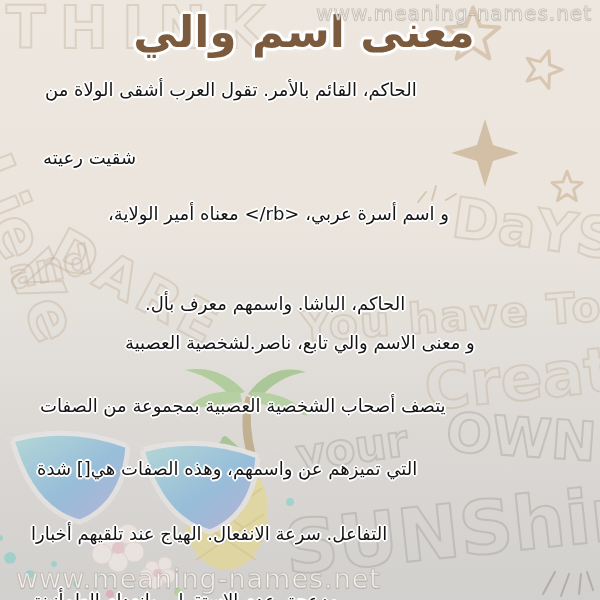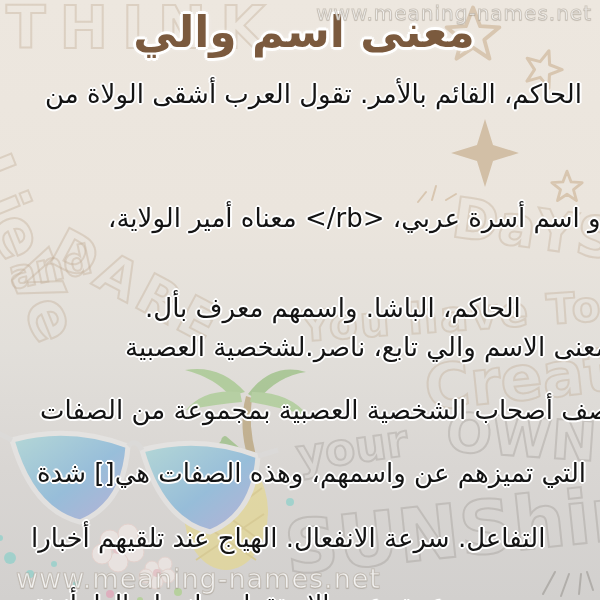--- a/index.html
+++ b/index.html
@@ -38,21 +38,21 @@
   .wm-bottom{left:16px;top:563px;font-size:27px;}
   
   .title{
     position:absolute;z-index:5;left:304px;top:6px;transform:translateX(-50%);
     font-size:44px;font-weight:bold;color:#7b5a3e;white-space:nowrap;direction:rtl;
     text-shadow:3px 0 0 #fff,-3px 0 0 #fff,0 3px 0 #fff,0 -3px 0 #fff,
       2px 2px 0 #fff,-2px -2px 0 #fff,2px -2px 0 #fff,-2px 2px 0 #fff,0 0 6px #fff;
   }
   
   .t-line{
-    position:absolute;z-index:5;font-size:26px;color:#141414;direction:rtl;
+    position:absolute;z-index:5;font-size:18px;color:#141414;direction:rtl;
     white-space:nowrap;line-height:1.15;
     text-shadow:-1px -1px 0 #fff,1px -1px 0 #fff,-1px 1px 0 #fff,1px 1px 0 #fff,
       -2px 0 0 #fff,2px 0 0 #fff,0 2px 0 #fff,0 -2px 0 #fff,0 0 3px #fff;
   }
   .l1{left:45px;top:80px;}
   .l2{left:43px;top:148px;}
   .l3{left:108px;top:204px;}
   .l4{left:145px;top:271px;margin-top:23px;}
   .l5{left:125px;top:333px;}
   .l6{left:40px;top:396px;}
@@ -170,20 +170,21 @@
         <line x1="58" y1="52" x2="52" y2="34"></line>
     </g>
   </svg>
 
   <div class="wm wm-top">www.meaning-names.net</div>
   <div class="wm wm-bottom">www.meaning-names.net</div>
 
   <div class="title">معنى اسم والي</div>
 
   <div class="t-line l1">الحاكم، القائم بالأمر. تقول العرب أشقى الولاة من</div>
+  <div class="t-line l2">شقيت رعيته</div>
   <div class="t-line l3">و اسم أسرة عربي، ⁦&lt;/rb&gt;⁩ معناه أمير الولاية،</div>
   <div class="t-line l4">الحاكم، الباشا. واسمهم معرف بأل.</div>
   <div class="t-line l5">و معنى الاسم والي تابع، ناصر.لشخصية العصبية</div>
   <div class="t-line l6">يتصف أصحاب الشخصية العصبية بمجموعة من الصفات</div>
   <div class="t-line l7">التي تميزهم عن واسمهم، وهذه الصفات هي⁦[]⁩ شدة</div>
   <div class="t-line l8">التفاعل. سرعة الانفعال. الهياج عند تلقيهم أخبارا</div>
   <div class="t-line l9">مزعجة. عدم الاستقرار. وانعدام الطمأنينة</div>
 
 </div>
 

